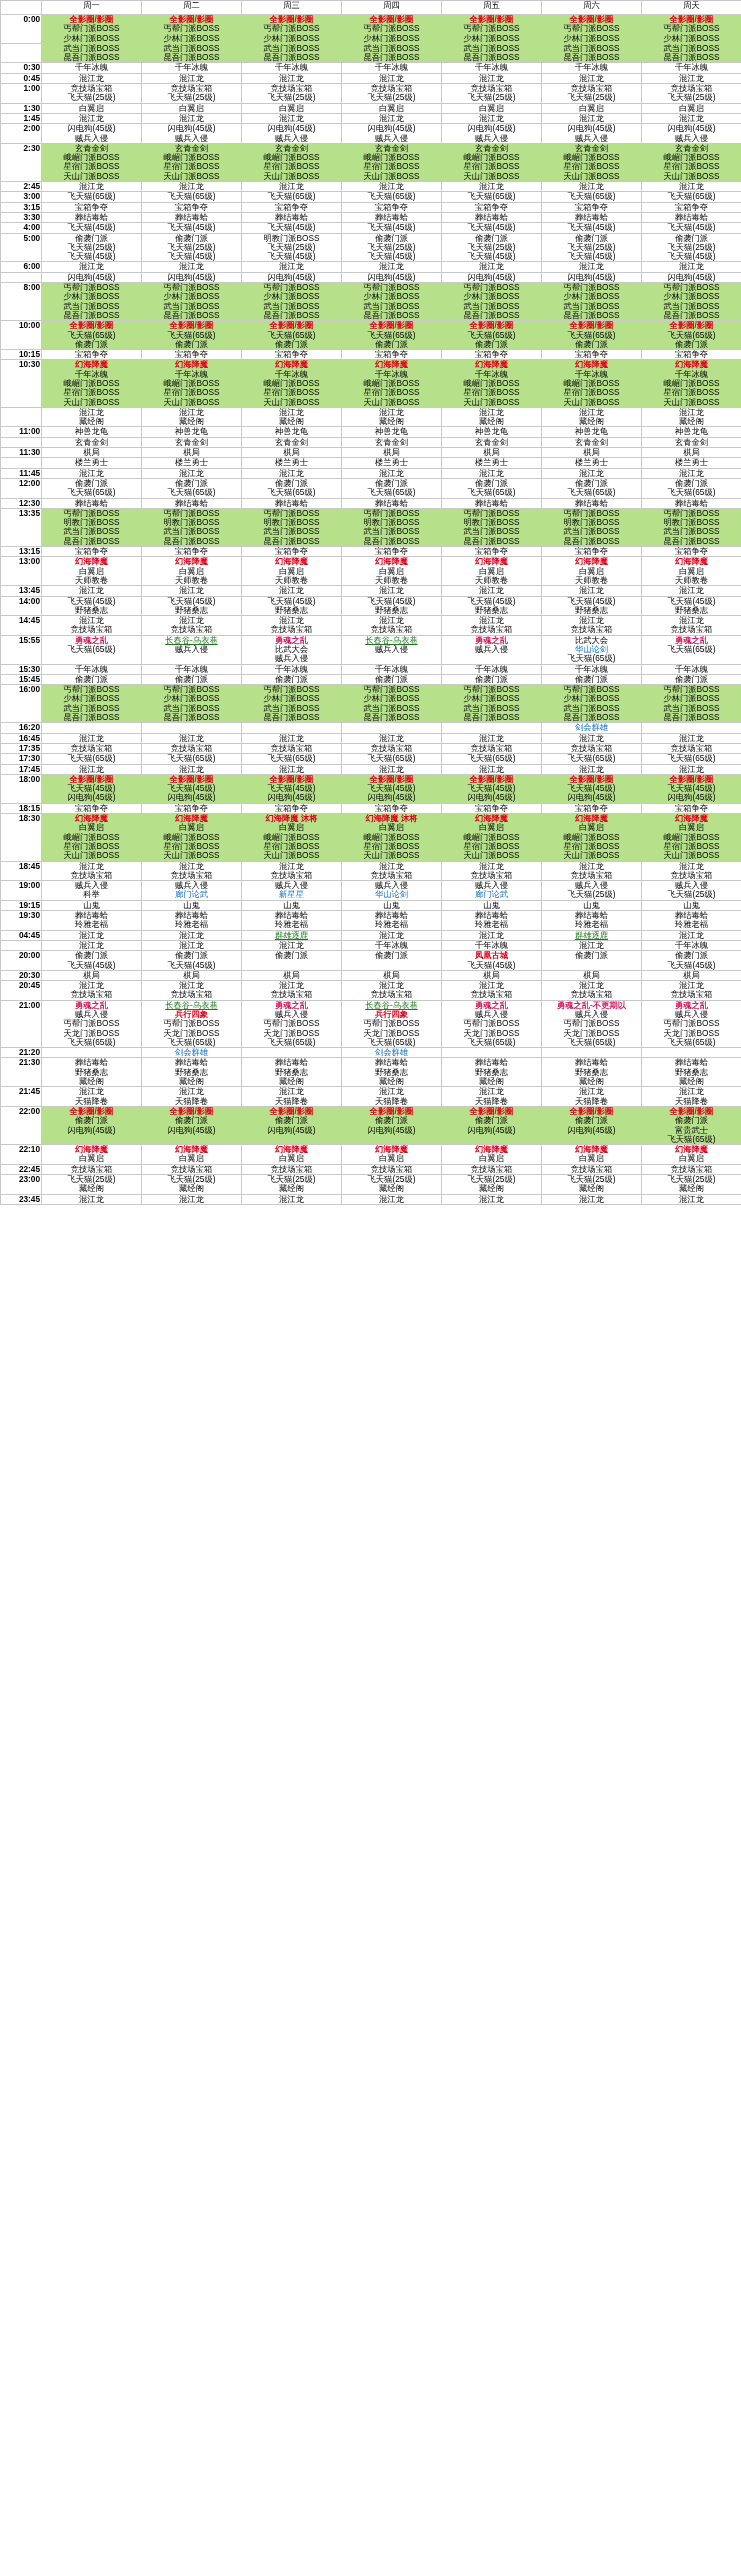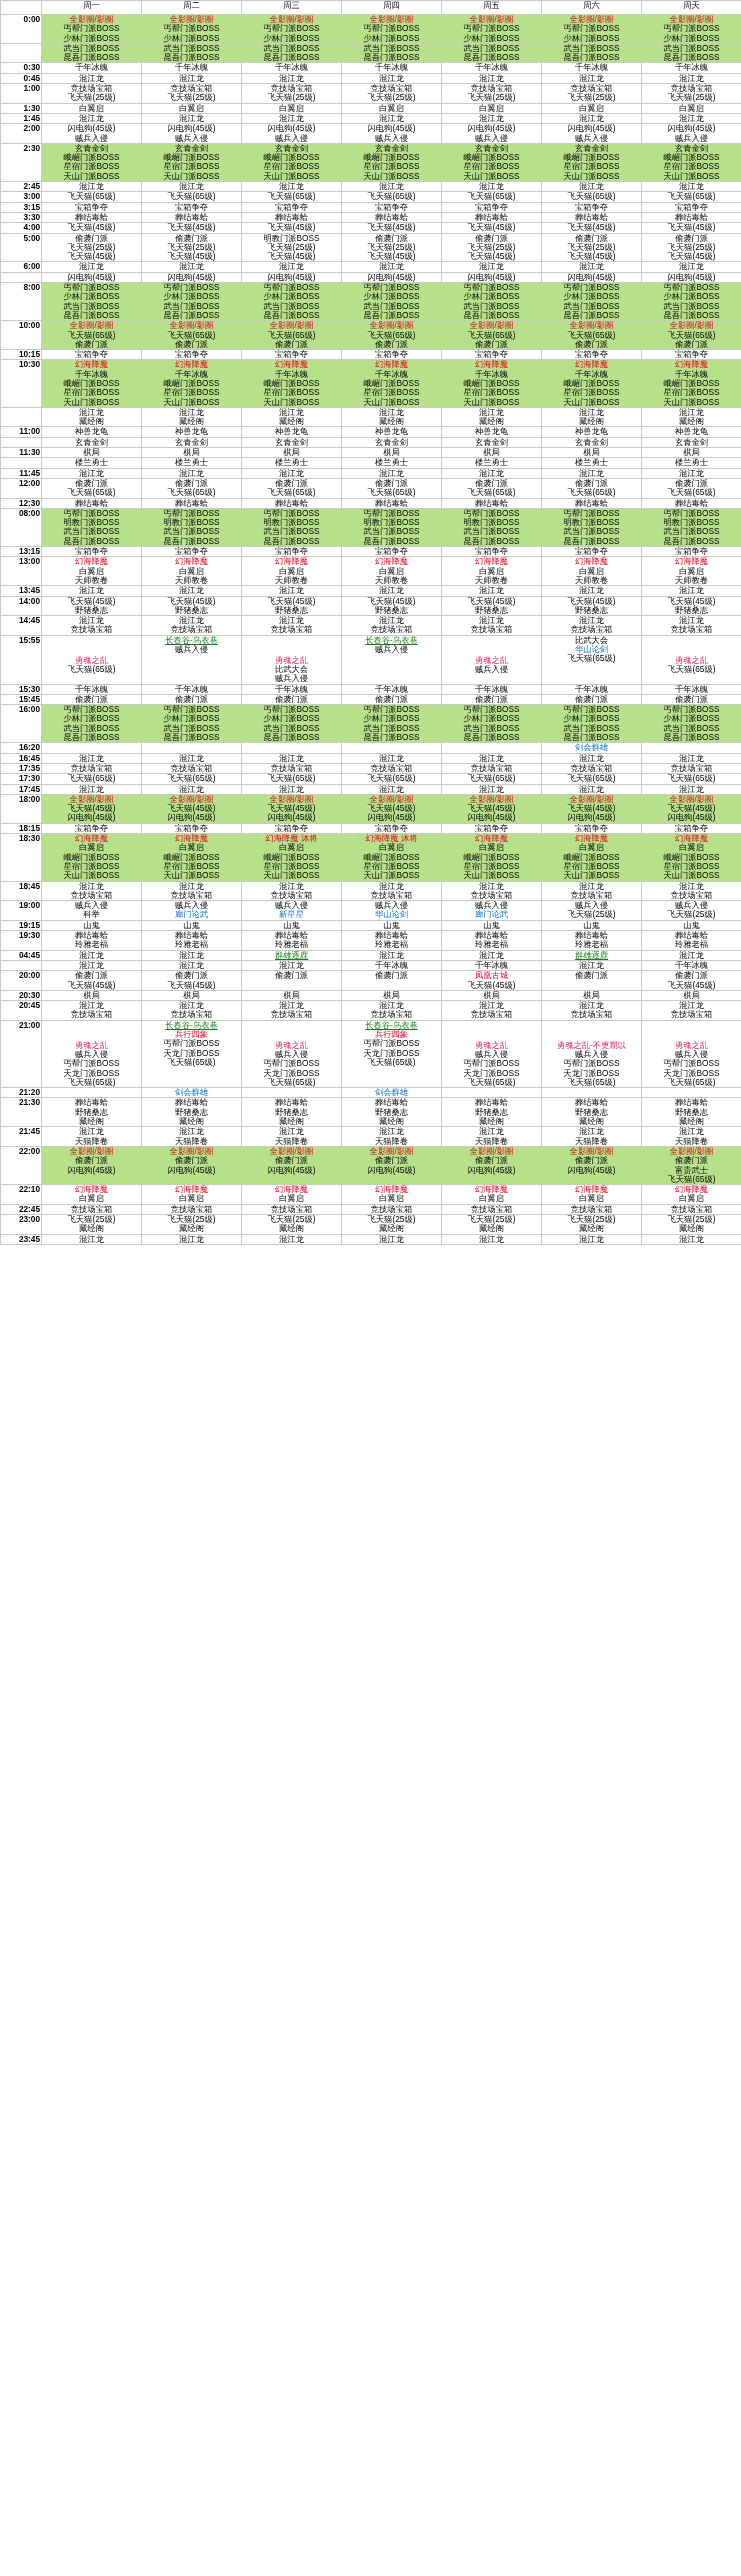--- a/index.html
+++ b/index.html
@@ -31,24 +31,24 @@
     font-weight:bold;
     background:#ffffff;
     vertical-align:bottom;
     padding-right:1.9px;
     white-space:nowrap;
   }
   td.daycell{text-align:center;}
   .ev{white-space:nowrap;overflow:hidden;text-overflow:clip;height:9.3px;}
   
   .c-black{color:#000000;}
-  .c-red{color:#e2001a;font-weight:normal;}
+  .c-red{color:#e2001a;font-weight:bold;}
   .c-blue{color:#0b6fd4;}
   .c-green{color:#1f7a1f;text-decoration:underline;}
-  .c-pink{color:#d81b60;font-weight:normal;margin-top:20px;}
+  .c-pink{color:#d81b60;font-weight:bold;}
   
   .bg-green{background:#b6e08a;}
   .bg-white{background:#ffffff;}
 </style>
 </head>
 <body>
 
 <div id="wrap">
   <table class="sched">
     <colgroup>
@@ -911,21 +911,21 @@
             <div class="ev c-black">葬结毒蛤</div>
           </td>
           <td class="daycell bg-white">
             <div class="ev c-black">葬结毒蛤</div>
           </td>
           <td class="daycell bg-white">
             <div class="ev c-black">葬结毒蛤</div>
           </td>
         </tr>
         <tr class="bg-green">
-          <td class="timecell bg-green">08:00</td>
+          <td class="timecell bg-green">13:35</td>
           <td class="daycell bg-green">
             <div class="ev c-black">丐帮门派BOSS</div>
             <div class="ev c-black">明教门派BOSS</div>
             <div class="ev c-black">武当门派BOSS</div>
             <div class="ev c-black">昆吾门派BOSS</div>
           </td>
           <td class="daycell bg-green">
             <div class="ev c-black">丐帮门派BOSS</div>
             <div class="ev c-black">明教门派BOSS</div>
             <div class="ev c-black">武当门派BOSS</div>

